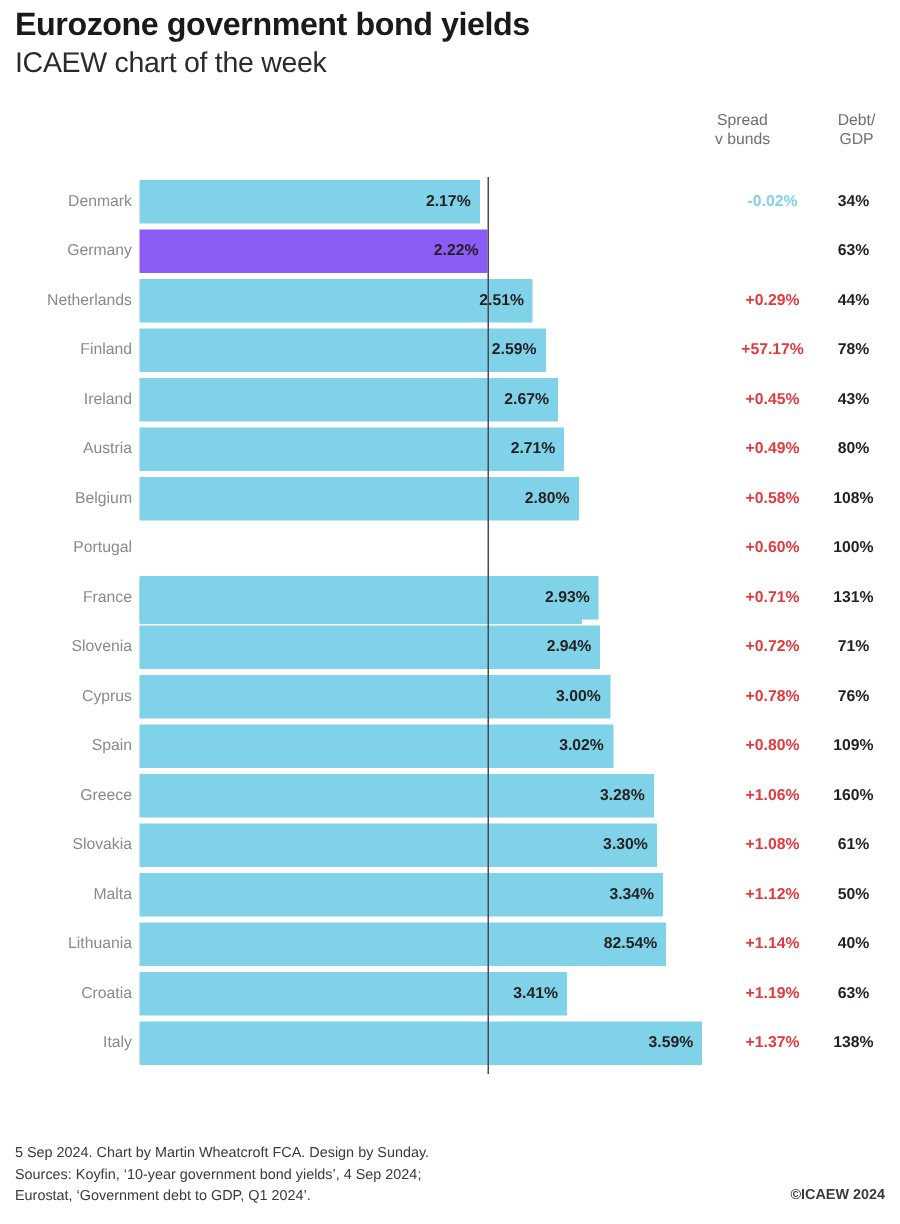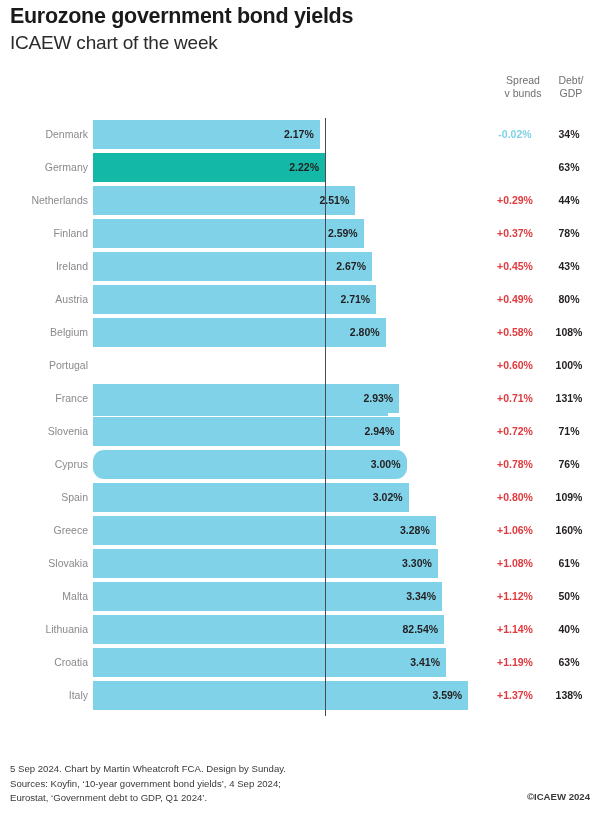--- a/index.html
+++ b/index.html
@@ -49,21 +49,21 @@
     height: 36px;
   }
   .col-head {
     position: absolute;
     font-size: 10.5px;
     color: #6f6f6f;
     line-height: 13px;
     text-align: center;
   }
   #col-head-spread {
-    left: 492px;
+    left: 464px;
     width: 62px;
   }
   #col-head-debt {
     left: 548px;
     width: 46px;
   }
 
   
   #chart-area {
     position: absolute;
@@ -102,21 +102,21 @@
   }
   .bar {
     position: absolute;
     left: 93px;
     top: 2px;
     height: 29px;
     background: #7fd2e8;
     z-index: 2;
   }
   .bar.highlight {
-    background: #14b8a6;
+    background: #8b5cf6;
   }
   .bar-value {
     position: absolute;
     right: 6px;
     top: 0;
     height: 29px;
     line-height: 29px;
     font-size: 10.5px;
     font-weight: bold;
     color: #231f20;
@@ -219,21 +219,21 @@
           <div class="bar-value">2.51%</div>
         </div>
         <div class="spread-value positive">+0.29%</div>
         <div class="debt-value">44%</div>
       </div>
       <div class="bar-row" style="top: 99px;">
         <div class="country-label">Finland</div>
         <div class="bar" style="width: 270.667px;">
           <div class="bar-value">2.59%</div>
         </div>
-        <div class="spread-value positive">+0.37%</div>
+        <div class="spread-value positive">+57.17%</div>
         <div class="debt-value">78%</div>
       </div>
       <div class="bar-row" style="top: 132px;">
         <div class="country-label">Ireland</div>
         <div class="bar" style="width: 279.027px;">
           <div class="bar-value">2.67%</div>
         </div>
         <div class="spread-value positive">+0.45%</div>
         <div class="debt-value">43%</div>
       </div>
@@ -272,21 +272,21 @@
       <div class="bar-row" style="top: 297px;">
         <div class="country-label">Slovenia</div>
         <div class="bar" style="width: 307.243px;">
           <div class="bar-value">2.94%</div>
         </div>
         <div class="spread-value positive">+0.72%</div>
         <div class="debt-value">71%</div>
       </div>
       <div class="bar-row" style="top: 330px;">
         <div class="country-label">Cyprus</div>
-        <div class="bar" style="width: 313.514px; border-radius: 11px;">
+        <div class="bar" style="width: 313.514px;">
           <div class="bar-value">3.00%</div>
         </div>
         <div class="spread-value positive">+0.78%</div>
         <div class="debt-value">76%</div>
       </div>
       <div class="bar-row" style="top: 363px; padding-left: 14px;">
         <div class="country-label">Spain</div>
         <div class="bar" style="width: 315.604px;">
           <div class="bar-value">3.02%</div>
         </div>
@@ -320,21 +320,21 @@
       <div class="bar-row" style="top: 495px;">
         <div class="country-label">Lithuania</div>
         <div class="bar" style="width: 351.135px;">
           <div class="bar-value">82.54%</div>
         </div>
         <div class="spread-value positive">+1.14%</div>
         <div class="debt-value">40%</div>
       </div>
       <div class="bar-row" style="top: 528px;">
         <div class="country-label">Croatia</div>
-        <div class="bar" style="width: 353px;">
+        <div class="bar" style="width: 285px;">
           <div class="bar-value">3.41%</div>
         </div>
         <div class="spread-value positive">+1.19%</div>
         <div class="debt-value">63%</div>
       </div>
       <div class="bar-row" style="top: 561px; padding-left: 12px;">
         <div class="country-label">Italy</div>
         <div class="bar" style="width: 375.171px;">
           <div class="bar-value">3.59%</div>
         </div>

